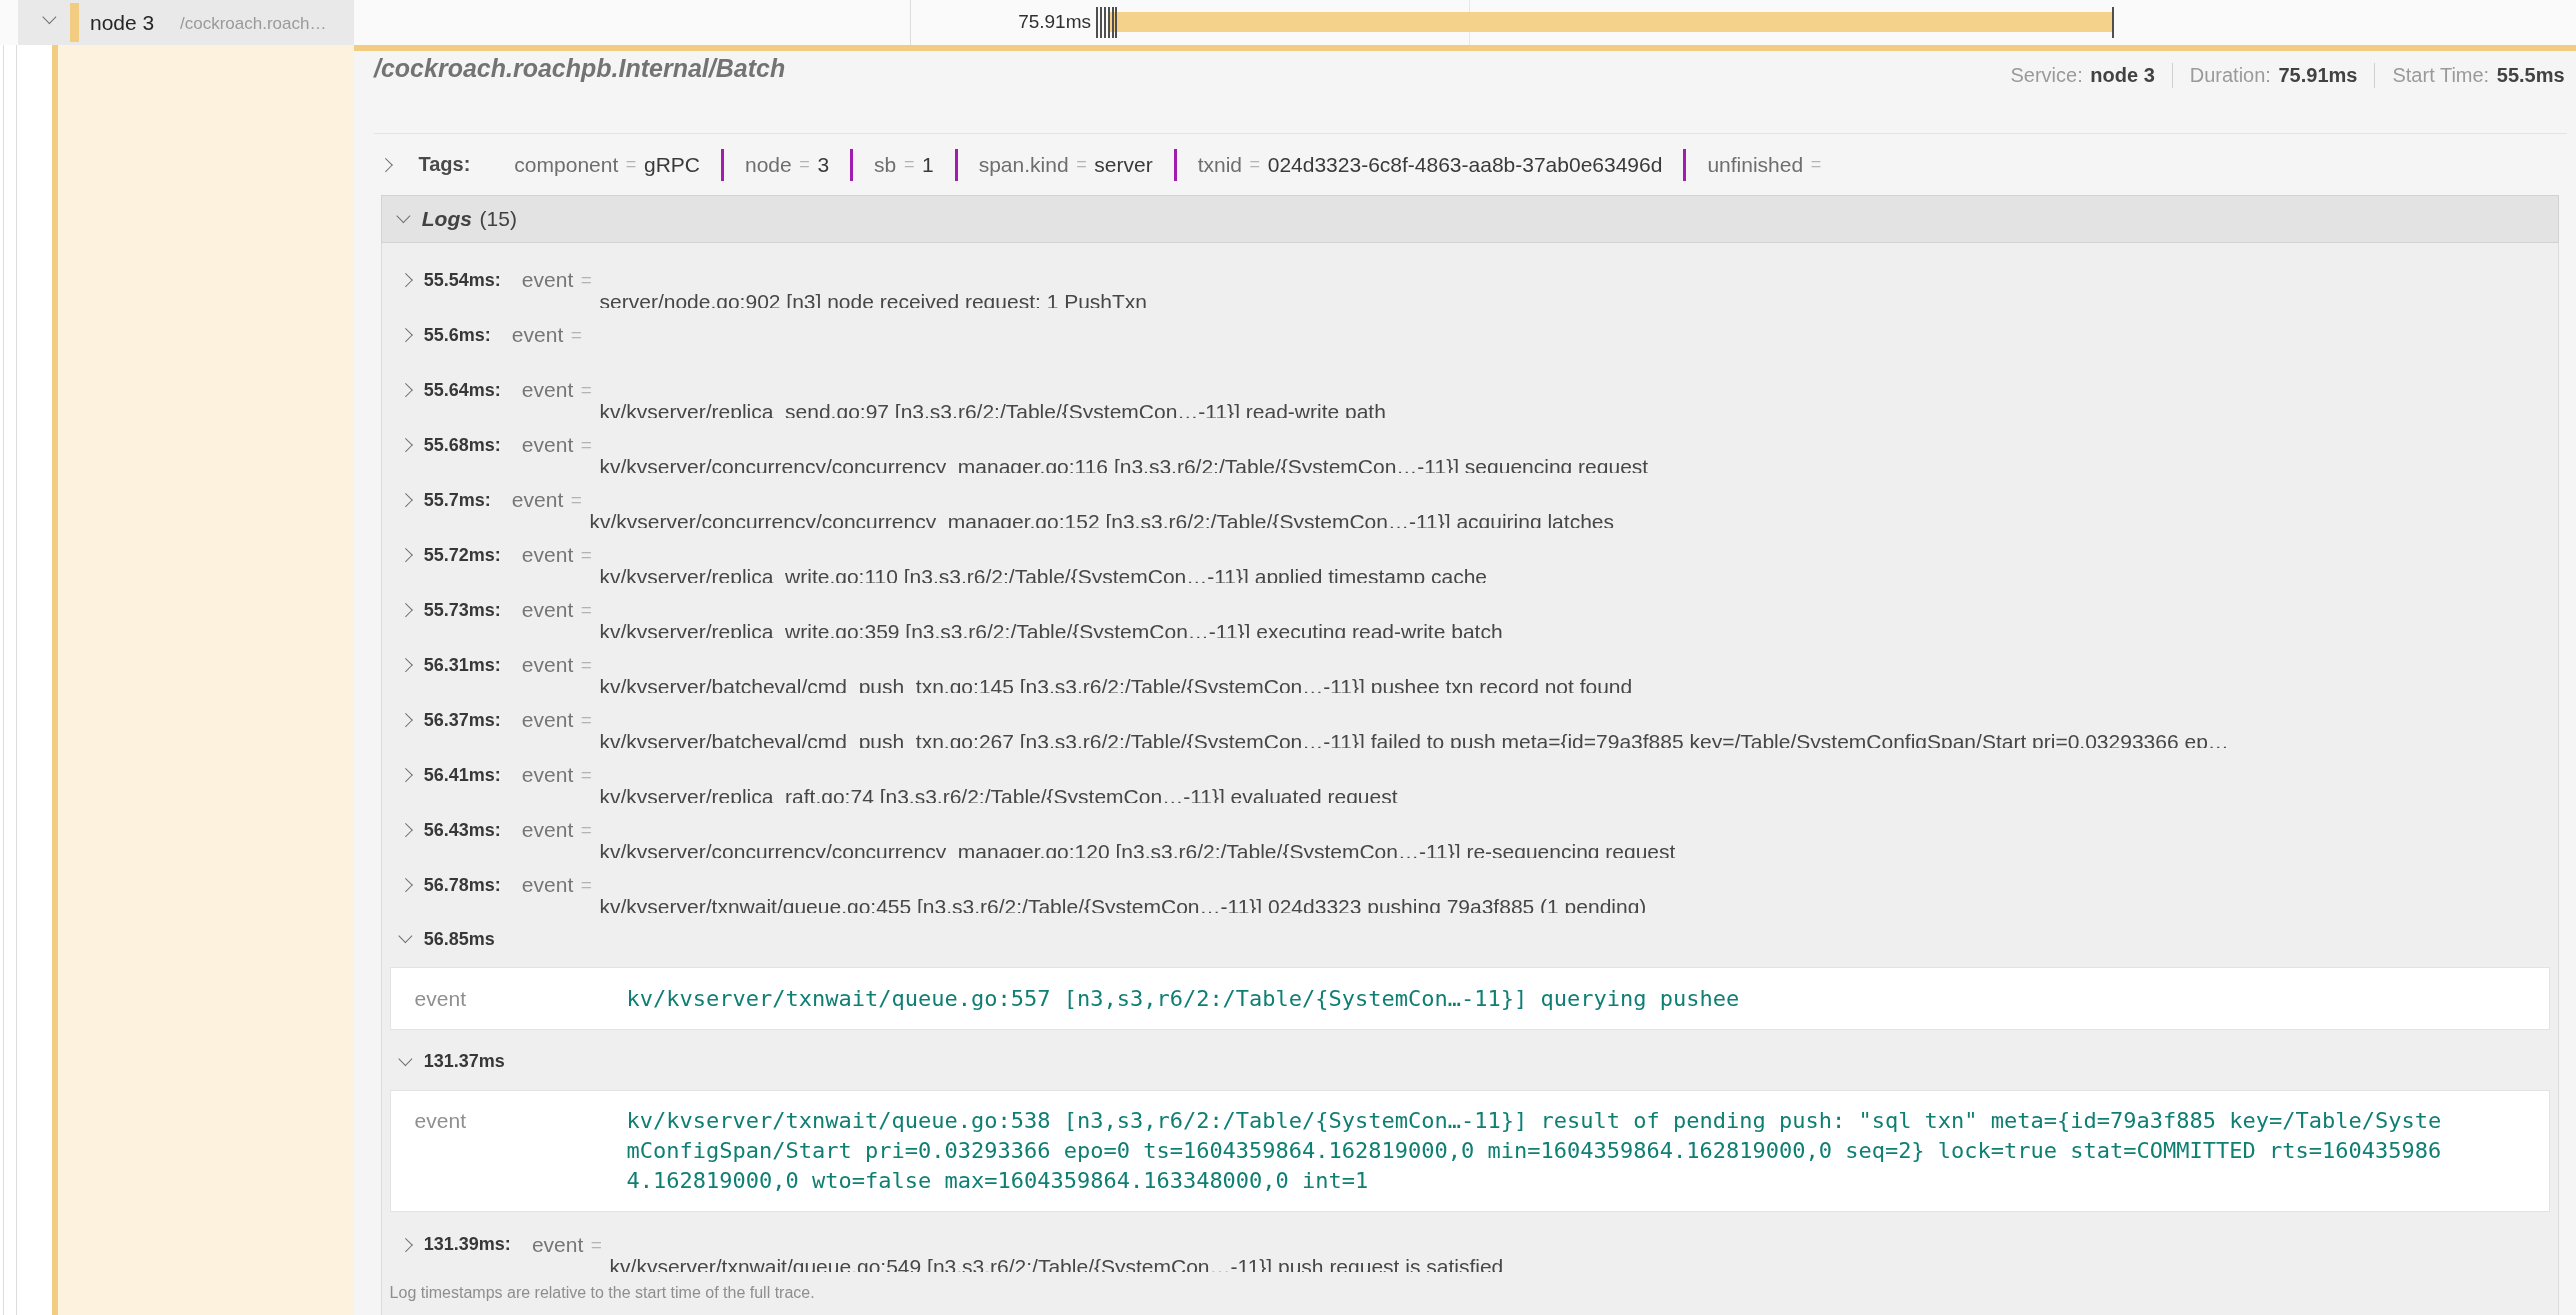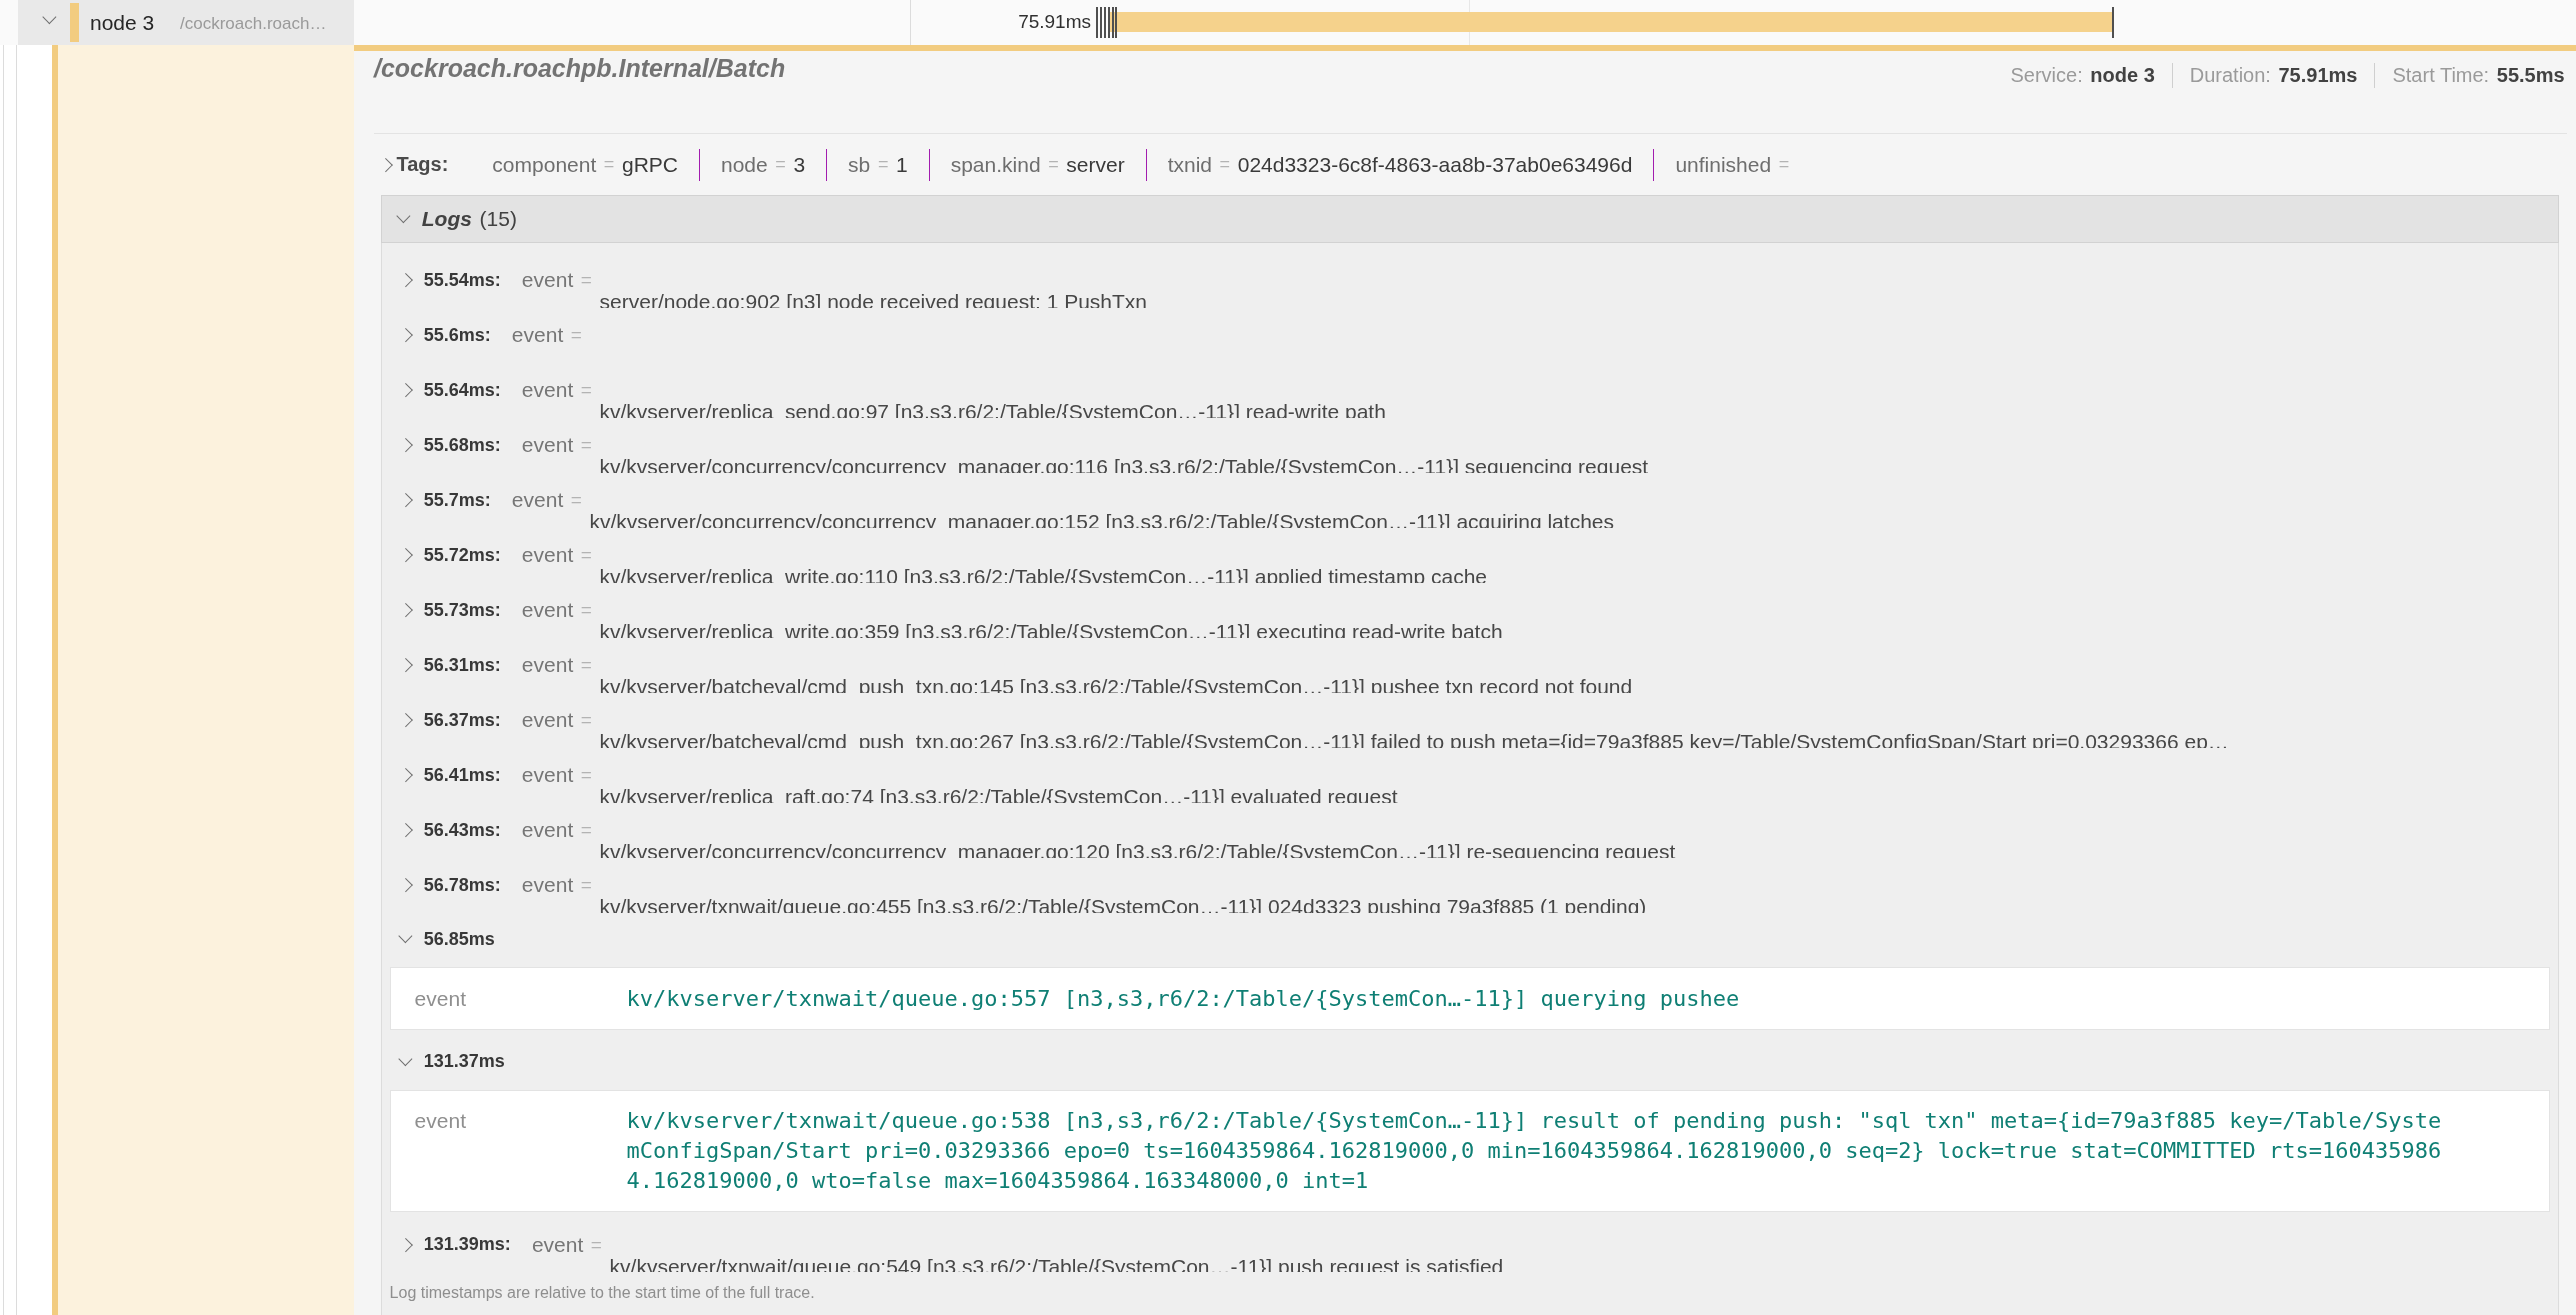--- a/index.html
+++ b/index.html
@@ -36,24 +36,24 @@
   .meta-sep { width:1px; height:25px; background:#cfcfcf; margin:0 17px; }
   .title-divider { position:absolute; left:374px; top:133px; width:2193px; height:1px; background:#e3e3e3; }
 
   
   .chev { display:inline-block; width:9.5px; height:9.5px; border-top:1.9px solid #6f6f6f; border-right:1.9px solid #6f6f6f; }
   .chev.right { transform:rotate(45deg); }
   .chev.down  { transform:rotate(135deg) translate(-1.9px,1.9px); }
 
   
   .tags-row { position:absolute; left:381px; top:149px; display:flex; align-items:center; }
-  .tags-label { font-size:20px; font-weight:bold; color:#4a4a4a; margin-left:6px; }
+  .tags-label { font-size:20px; font-weight:bold; color:#4a4a4a; margin-left:28px; }
   .tag-list { display:flex; align-items:center; margin-left:23px; }
   .tag-item { display:flex; align-items:center; padding:3.8px 21px; }
-  .tag-item + .tag-item { border-left:1px solid #a21caf; }
+  .tag-item + .tag-item { border-left:3px solid #a21caf; }
   .tag-key { font-size:21px; color:#6e6e6e; }
   .tag-eq  { font-size:18px; color:#b3b3b3; margin:0 7.6px; }
   .tag-val { font-size:21px; color:#3a3a3a; }
 
   
   .logs { position:absolute; left:381px; top:195px; width:2178px; }
   .logs-header { height:48px; background:#e3e3e3; border:1px solid #d2d2d2; display:flex; align-items:center; padding-left:17px; }
   .logs-title { font-size:21px; font-weight:bold; color:#424242; margin-left:13.3px;font-style:italic; }
   .logs-count { font-size:21px; color:#424242; margin-left:7.6px; }
   .logs-body { background:#efefef; border:1px solid #dcdcdc; border-top:none; padding-top:9.5px; }

